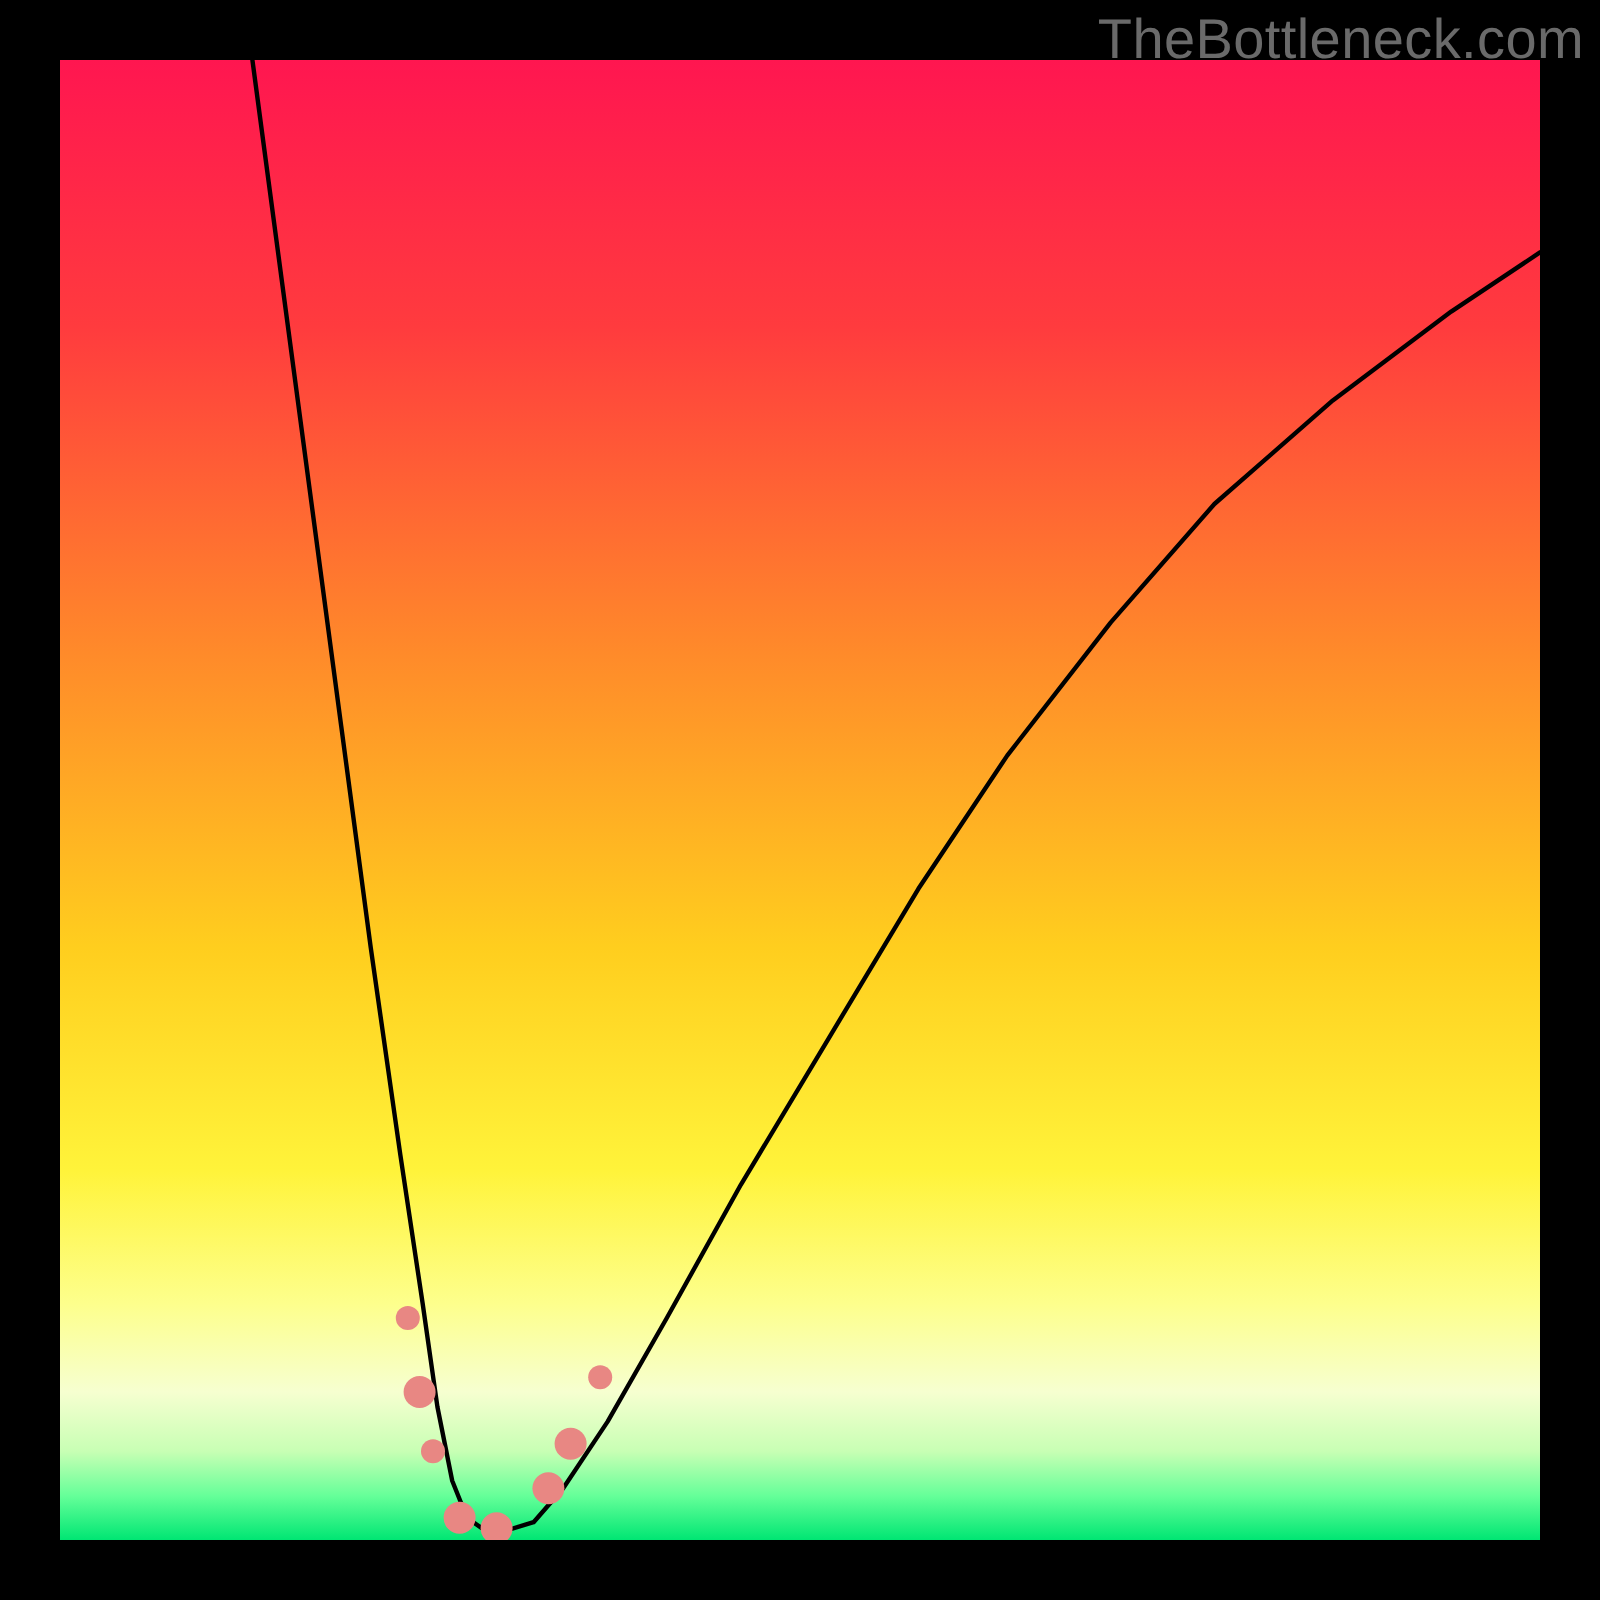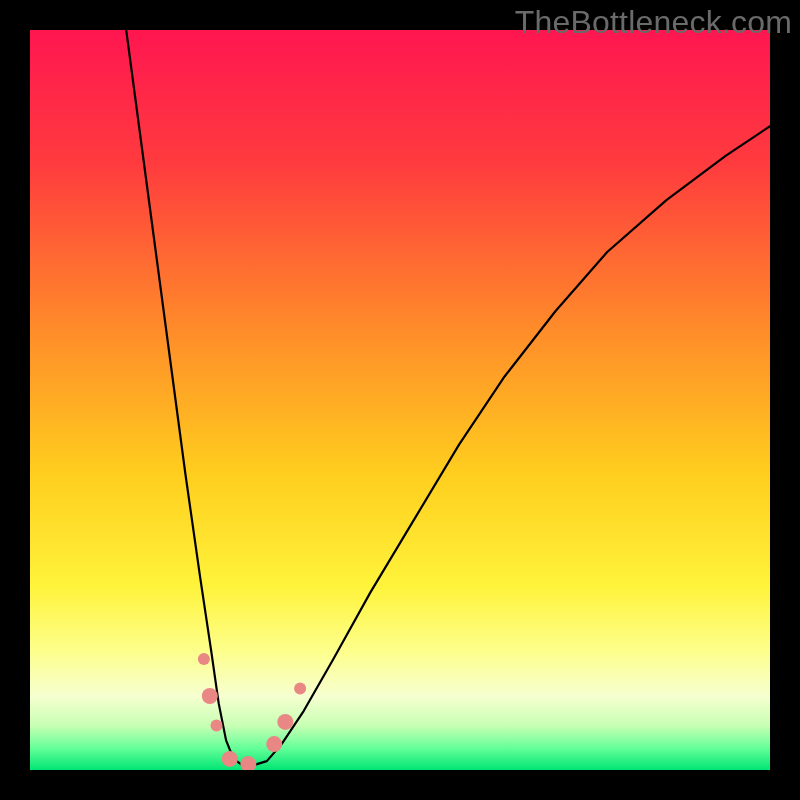--- a/index.html
+++ b/index.html
@@ -32,21 +32,21 @@
     left: 0; top: 0;
     width: 100%;
     height: 100%;
     display: block;
   }
   .watermark {
     position: absolute;
     top: 4px;
     right: 8px;
     color: #6a6a6a;
-    font-size: 32px;
+    font-size: 28px;
     font-weight: 500;
     letter-spacing: 0.2px;
     user-select: none;
     margin-left: 20px;
   }
 </style>
 </head>
 <body>
 
 <div class="frame">

